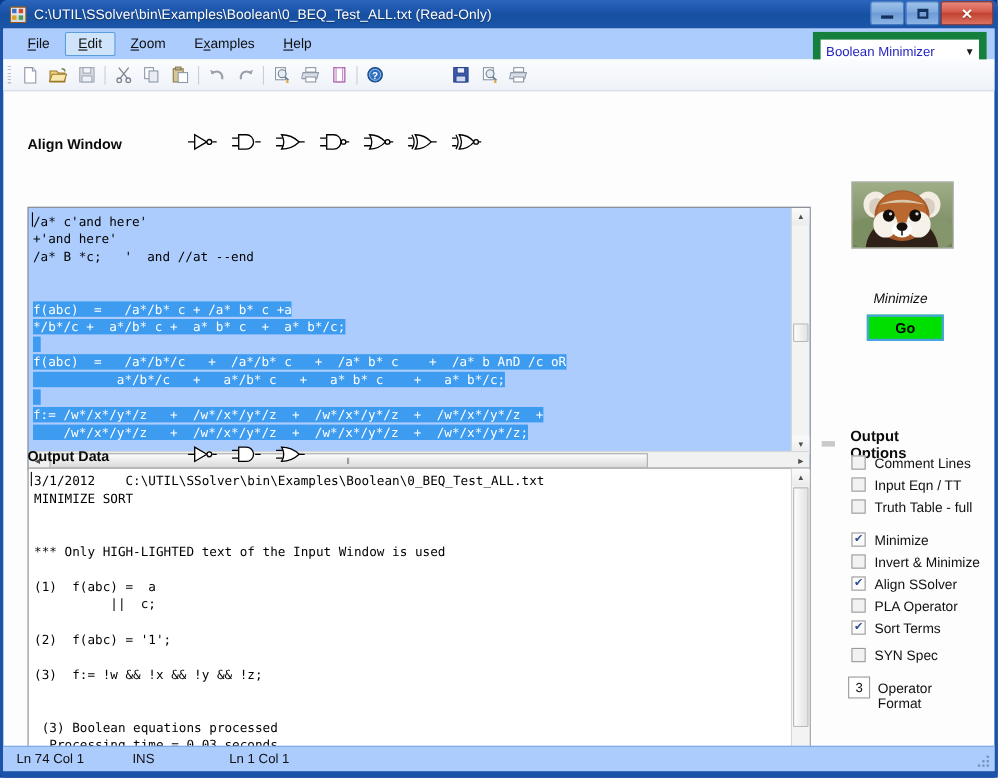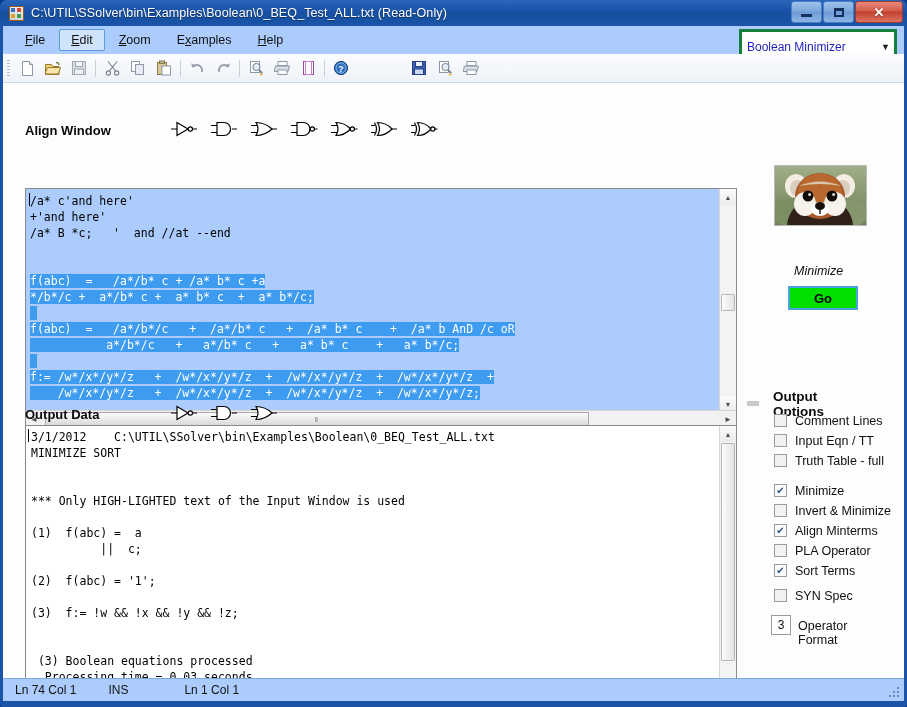--- a/index.html
+++ b/index.html
@@ -74,21 +74,21 @@
     border:1px solid transparent;border-radius:2px;
   }
   .menuitem:first-child{margin-left:10px;}
   .menuitem.active{
     border:1px solid #5b9ede;
     background:#cfe4fb;
   }
   .menuitem u{text-decoration:underline;}
   .combo{
     position:absolute;right:7px;top:3px;width:158px;height:35px;
-    background:#ffffff;border:3px solid #15803d;
+    background:#ffffff;border:7px solid #15803d;
     display:flex;align-items:center;box-sizing:border-box;
   }
   .combo span.val{color:#1f1fbf;font-size:12px;padding-left:5px;flex:1;white-space:nowrap;}
   .combo .arrow{
     width:17px;display:flex;align-items:center;justify-content:center;
     color:#1b1b1b;font-size:9px;
   }
   
   .toolbar{
     position:absolute;left:0;top:28px;width:901px;height:28px;
@@ -196,21 +196,21 @@
     font-size:12px;color:#111;
   }
   .opnum-lbl{position:absolute;font-size:12.5px;color:#111;}
   .splitdot{
     position:absolute;width:12px;height:5px;background:#c9c9c9;
   }
   
   .statusbar{
     position:absolute;left:0;bottom:0;width:901px;height:22px;
     background:#abccfd;border-top:1px solid #7aa8e4;
-    display:flex;align-items:center;
+    display:flex;align-items:center;gap:12px;
   }
   .statusbar .cell{font-size:12px;color:#111;white-space:nowrap;}
   .grip2{
     position:absolute;right:3px;bottom:2px;width:14px;height:14px;
   }
   .grip2 i{
     position:absolute;width:2px;height:2px;background:#6f8db8;display:block;
   }
 </style>
 </head>
@@ -554,21 +554,21 @@
         <span class="lbl">Minimize</span>
       </div>
       <div class="opt" style="left:771px;top:476px;">
         <span class="cbx"></span>
         <span class="lbl">Invert &amp; Minimize</span>
       </div>
       <div class="opt" style="left:771px;top:496px;">
         <span class="cbx on">
             <span>✔</span>
           </span>
-        <span class="lbl">Align Minterms</span>
+        <span class="lbl">Align SSolver</span>
       </div>
       <div class="opt" style="left:771px;top:516px;">
         <span class="cbx"></span>
         <span class="lbl">PLA Operator</span>
       </div>
       <div class="opt" style="left:771px;top:536px;">
         <span class="cbx on">
             <span>✔</span>
           </span>
         <span class="lbl">Sort Terms</span>

